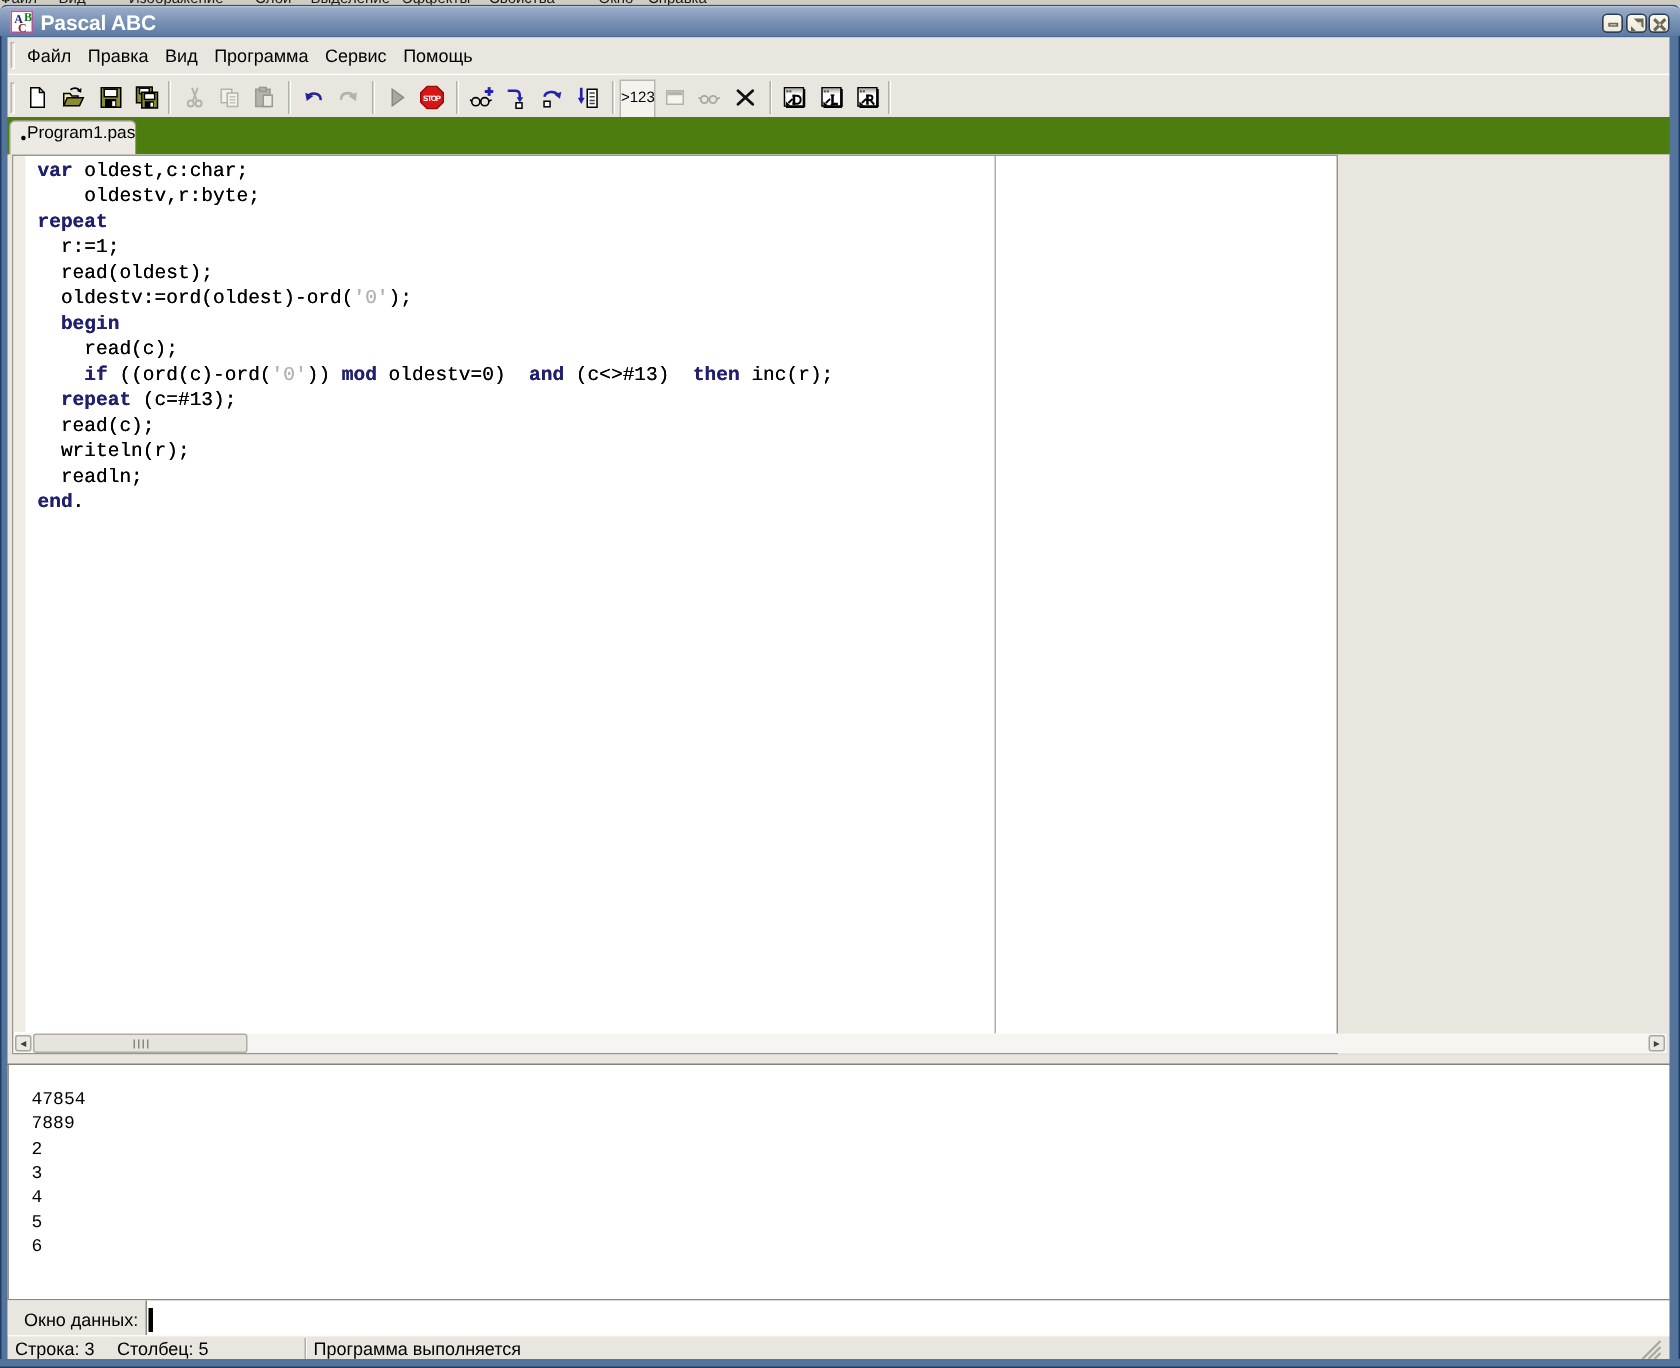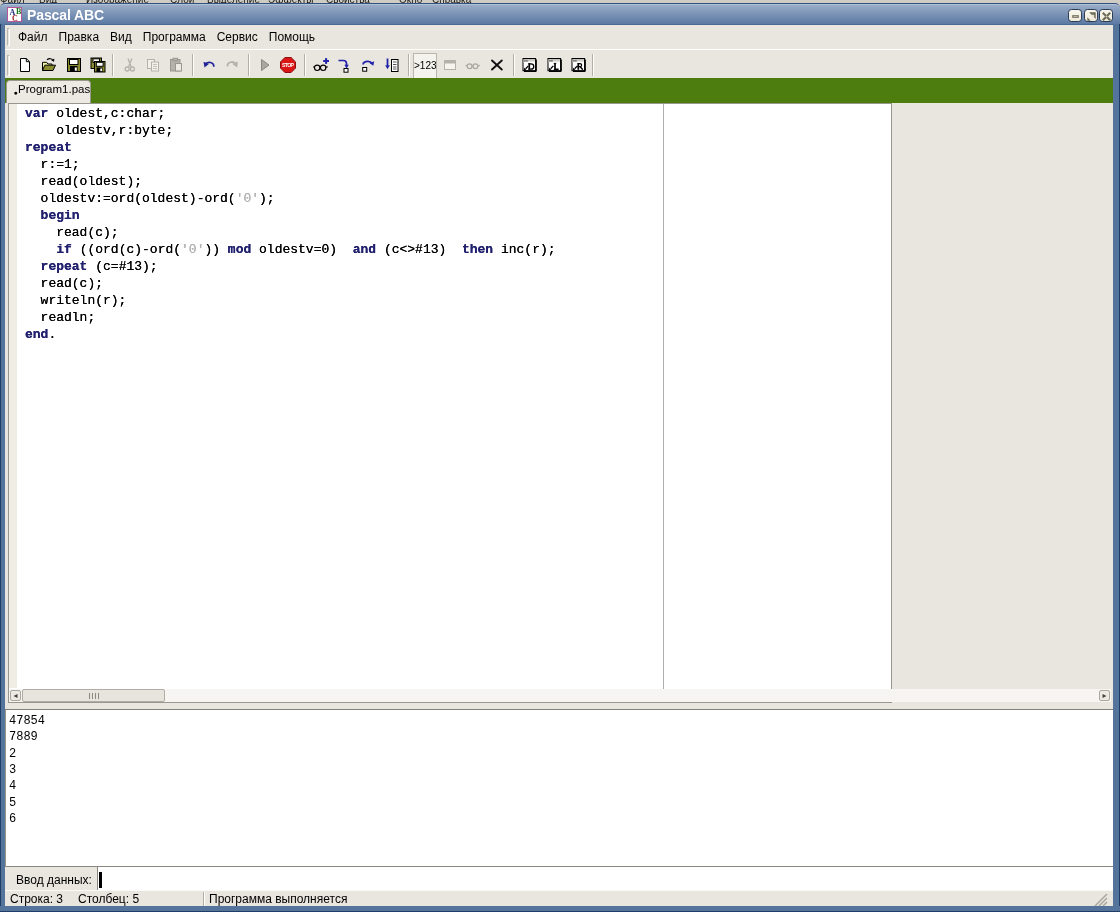--- a/index.html
+++ b/index.html
@@ -29,21 +29,21 @@
 #code{left:16px;top:0.5px;font-family:"Liberation Mono",monospace;font-size:13px;line-height:17px;color:#000;margin:0;text-shadow:0 0 0.3px currentColor;}
 #code b{font-weight:bold;color:#20206e;}
 #code .s{color:#b2b2b2;}
 #divider{left:654px;top:0px;width:1px;height:585px;background:#b0aeaa;}
 #hscroll{left:0px;top:585px;width:1102px;height:13px;background:#f6f5f1;}
 .sbtn{top:1px;width:11px;height:11px;background:#eceae3;border:1px solid #aaa79f;border-radius:2px;box-sizing:border-box;color:#43413c;font-size:8px;line-height:9px;text-align:center;}
 #thumb{left:13px;top:0px;width:143px;height:13px;background:#e7e4dd;border:1px solid #b0ada5;border-radius:2px;box-sizing:border-box;}
 #thumb i{position:absolute;top:3px;width:1px;height:6px;background:#8a877f;}
 #splitter{left:0;top:700px;width:1120px;height:7px;background:#e9e6df;border-bottom:1px solid #83817a;box-sizing:border-box;}
 #output{left:0;top:707px;width:1120px;height:157px;background:#fff;border-left:1px solid #97978f;border-bottom:1px solid #8a8780;box-sizing:border-box;margin-left:5px;width:1108px;}
-#outtext{left:3px;top:3px;margin:0;font-family:"Liberation Mono",monospace;font-size:12px;line-height:16.33px;color:#000;}
+#outtext{left:3px;top:3px;margin:12px;font-family:"Liberation Mono",monospace;font-size:12px;line-height:16.33px;color:#000;}
 #inputrow{left:0;top:864px;width:1120px;height:23px;background:#fff;}
 #inplabel{left:5px;top:0px;width:93px;height:23px;background:#e9e6df;border-right:1px solid #8a8780;box-sizing:border-box;font-size:12px;line-height:26px;color:#000;}
 #caret{left:99px;top:5px;width:2.5px;height:16px;background:#000;}
 #statusbar{left:0;top:887px;width:1120px;height:16px;background:#e9e6df;border-top:1px solid #fbfaf7;box-sizing:border-box;font-size:12px;color:#000;}
 #botborder{left:0;top:903px;width:1120px;height:6px;background:#54749c;border-bottom:1px solid #1f3c66;box-sizing:border-box;}
 #bleft{left:0;top:21px;width:5px;height:882px;background:#54749c;border-left:1px solid #1f3c66;box-sizing:border-box;}
 #bright{left:1113px;top:21px;width:7px;height:882px;background:#54749c;border-right:1px solid #1f3c66;box-sizing:border-box;}
 </style></head>
 <body>
 <div class="abs" id="strip">
@@ -284,21 +284,21 @@
 <div class="abs" id="output">
       <pre class="abs" id="outtext">47854
 7889
 2
 3
 4
 5
 6</pre>
     </div>
 <div class="abs" id="inputrow">
-  <div class="abs" id="inplabel"><span style="margin-left:11px">Ввод данных:</span></div>
+  <div class="abs" id="inplabel"><span style="margin-left:11px">Окно данных:</span></div>
   <div class="abs" id="caret"></div>
 </div>
 <div class="abs" id="statusbar">
   <span class="abs" style="left:10px;top:1px;">Строка: 3</span>
   <span class="abs" style="left:78px;top:1px;text-align:right;">Столбец: 5</span>
   <div class="abs" style="left:203px;top:1px;width:1px;height:14px;background:#b0ada5;border-right:1px solid #fff;"></div>
   <span class="abs" style="left:209px;top:1px;">Программа выполняется</span>
   <svg class="abs" style="left:1094px;top:2px" width="14" height="13" viewBox="0 0 14 13">
         <path d="M13 1L1 13M13 5L5 13M13 9L9 13" stroke="#aaa79f" stroke-width="1.5"></path>
       </svg>

